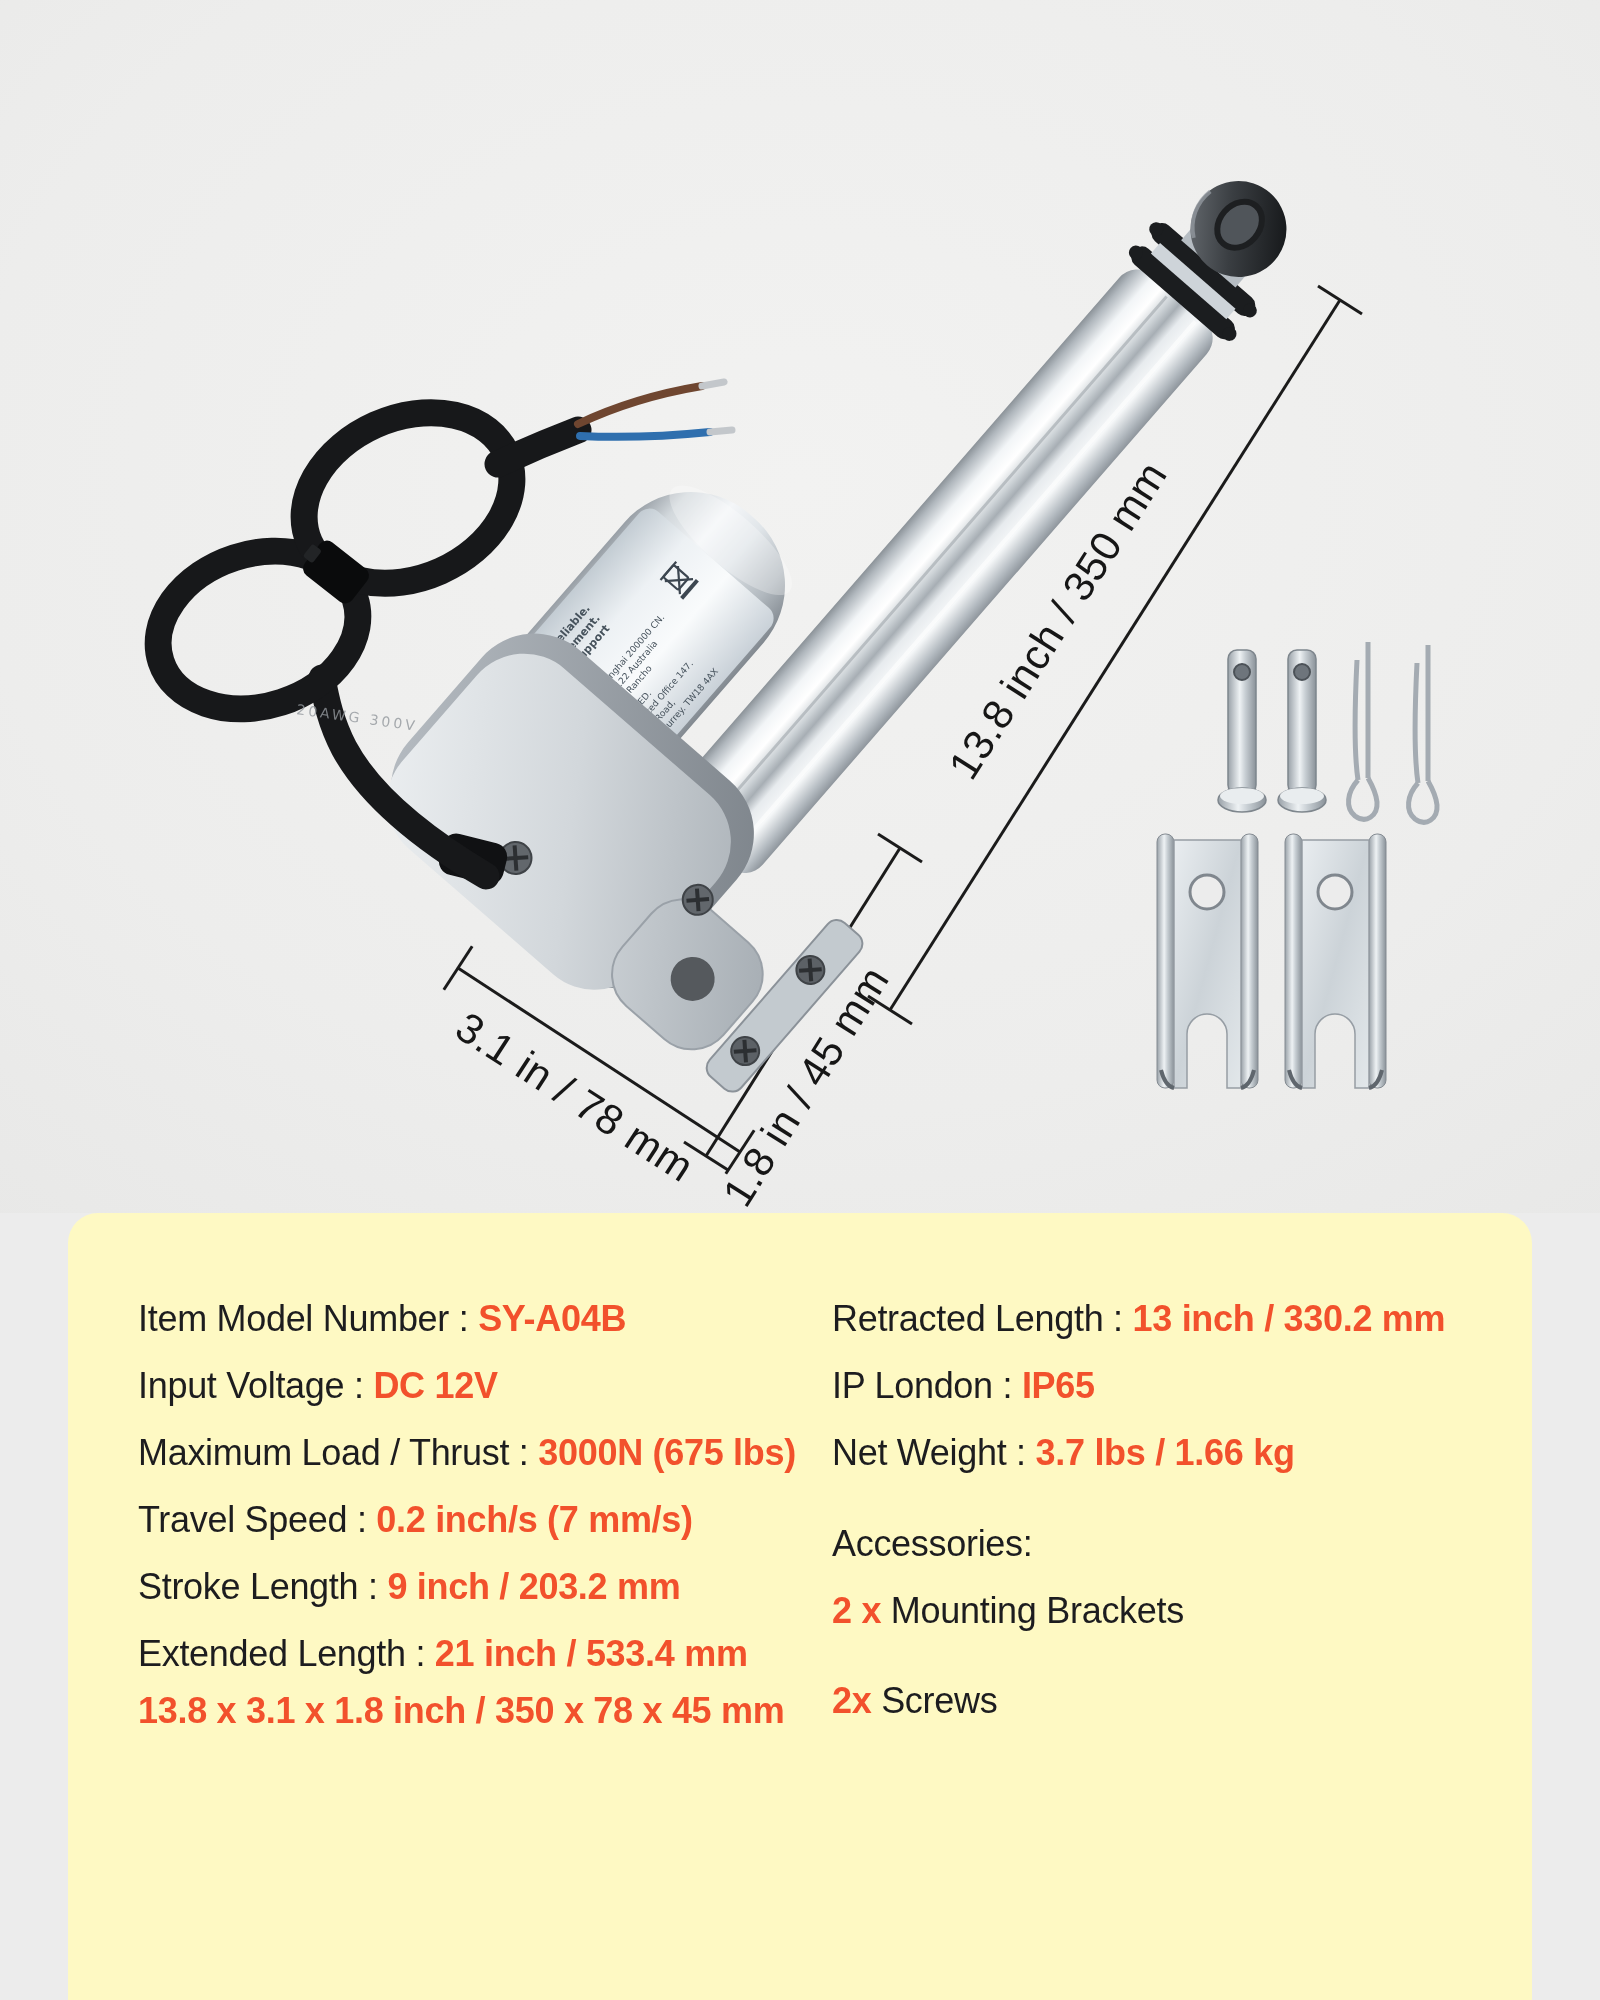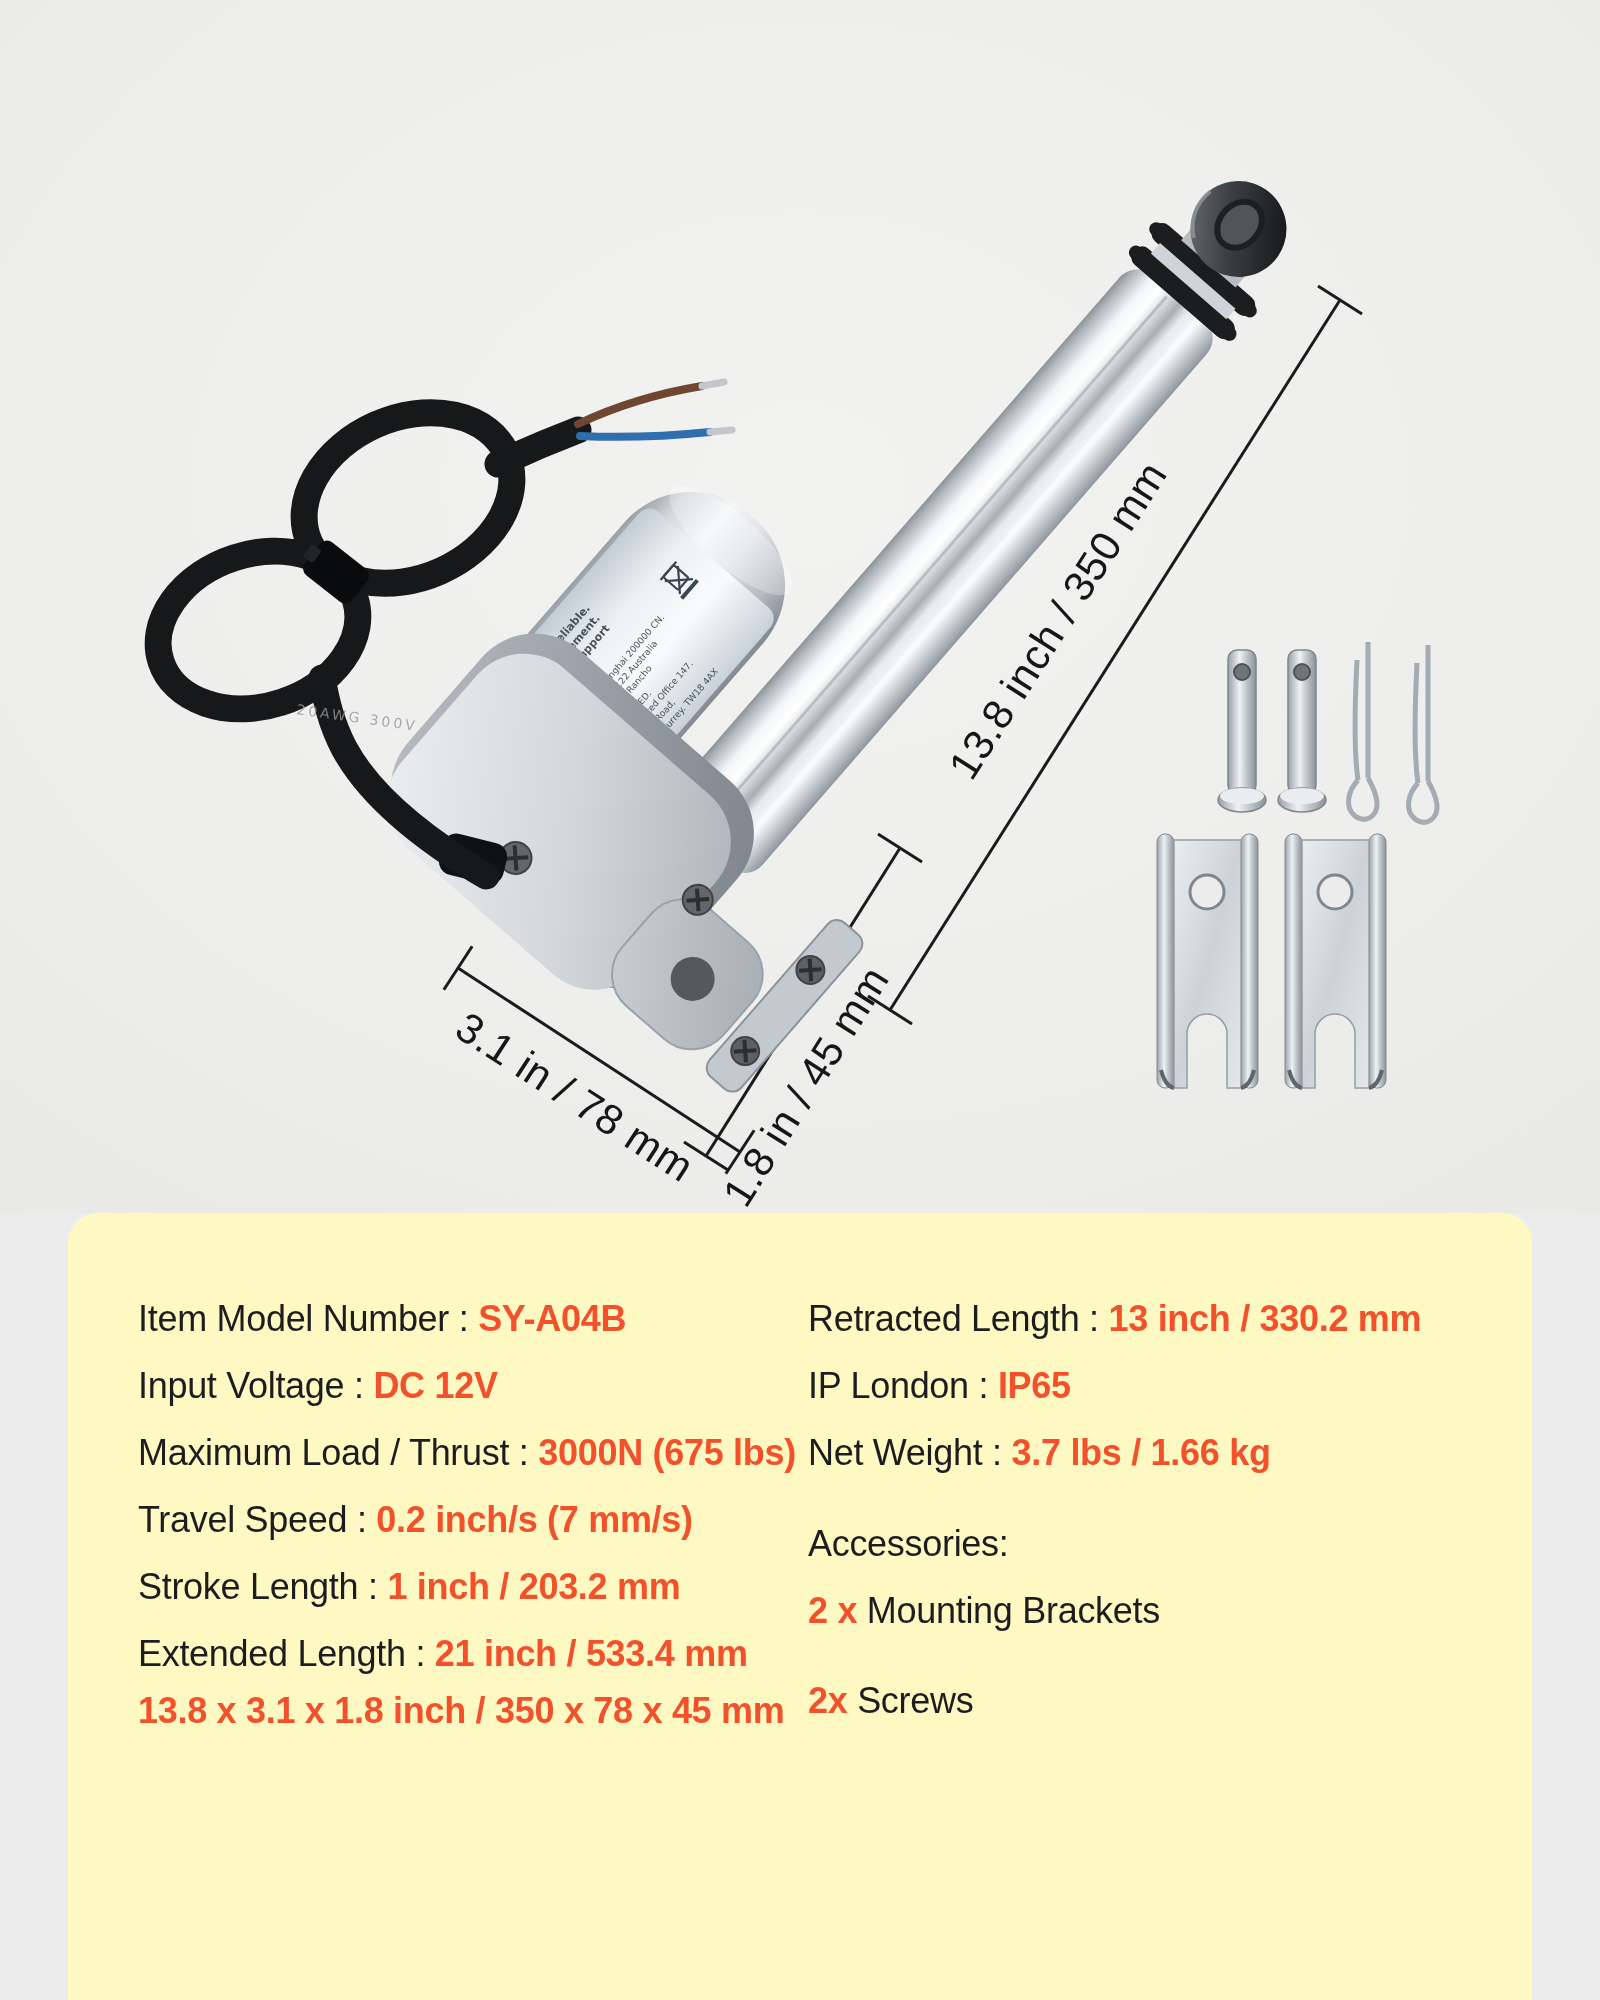--- a/index.html
+++ b/index.html
@@ -17,21 +17,21 @@
   }
   .dim-line{stroke:#1b1b1b;stroke-width:3;fill:none;}
   .motor-line{font-family:"DejaVu Sans", sans-serif;fill:#46525c;}
   .cable{stroke:#17181a;stroke-width:27;fill:none;stroke-linecap:round;}
   #spec-panel{
     position:absolute;left:68px;top:1213px;width:1464px;height:832px;
     background:#fef9c3;border-radius:30px;
   }
   .spec-col{position:absolute;top:72px;}
   #spec-col-left{left:70px;}
-  #spec-col-right{left:740px;}
+  #spec-col-right{left:764px;}
   .spec-row{font-size:36px;line-height:67px;white-space:nowrap;color:#1d1d1f;letter-spacing:-0.3px;}
   .spec-row .val{color:#f2512c;font-weight:700;}
   .spec-row .lbl{color:#1d1d1f;font-weight:400;}
   .row-dim-value{line-height:48px;}
   .row-acc-head{margin-top:24px;}
   .row-acc-item2{line-height:47px;margin-top:33px;}
   .row-acc-item3{line-height:48px;}
 </style>
 </head>
 <body>
@@ -249,21 +249,21 @@
   <text class="dim-label" text-anchor="middle" transform="translate(567,1109) rotate(33)">3.1 in / 78 mm</text>
   <text class="dim-label" text-anchor="middle" transform="translate(818,1094) rotate(-58)">1.8 in / 45 mm</text>
 </svg>
 
 <div id="spec-panel">
   <div id="spec-col-left" class="spec-col">
     <div class="spec-row"><span class="lbl">Item Model Number : </span><span class="val">SY-A04B</span><span class="lbl"></span></div>
     <div class="spec-row"><span class="lbl">Input Voltage : </span><span class="val">DC 12V</span><span class="lbl"></span></div>
     <div class="spec-row"><span class="lbl">Maximum Load / Thrust :  </span><span class="val">3000N (675 lbs)</span><span class="lbl"></span></div>
     <div class="spec-row"><span class="lbl">Travel Speed : </span><span class="val">0.2 inch/s (7 mm/s)</span><span class="lbl"></span></div>
-    <div class="spec-row"><span class="lbl">Stroke Length : </span><span class="val">1 inch / 203.2 mm</span><span class="lbl"></span></div>
+    <div class="spec-row"><span class="lbl">Stroke Length : </span><span class="val">9 inch / 203.2 mm</span><span class="lbl"></span></div>
     <div class="spec-row"><span class="lbl">Extended Length : </span><span class="val">21 inch / 533.4 mm</span><span class="lbl"></span></div>
     <div class="spec-row row-dim-value"><span class="lbl"></span><span class="val">13.8 x 3.1 x 1.8 inch / 350 x 78 x 45 mm</span><span class="lbl"></span></div>
   </div>
   <div id="spec-col-right" class="spec-col">
     <div class="spec-row"><span class="lbl">Retracted Length : </span><span class="val">13 inch / 330.2 mm</span><span class="lbl"></span></div>
     <div class="spec-row"><span class="lbl">IP London  : </span><span class="val">IP65</span><span class="lbl"></span></div>
     <div class="spec-row"><span class="lbl">Net Weight : </span><span class="val">3.7 lbs / 1.66 kg</span><span class="lbl"></span></div>
     <div class="spec-row row-acc-head"><span class="lbl">Accessories:</span><span class="val"></span><span class="lbl"></span></div>
     <div class="spec-row"><span class="lbl"></span><span class="val">2 x </span><span class="lbl">Mounting Brackets</span></div>
     <div class="spec-row row-acc-item2"><span class="lbl"></span><span class="val">2x </span><span class="lbl">Screws</span></div>

